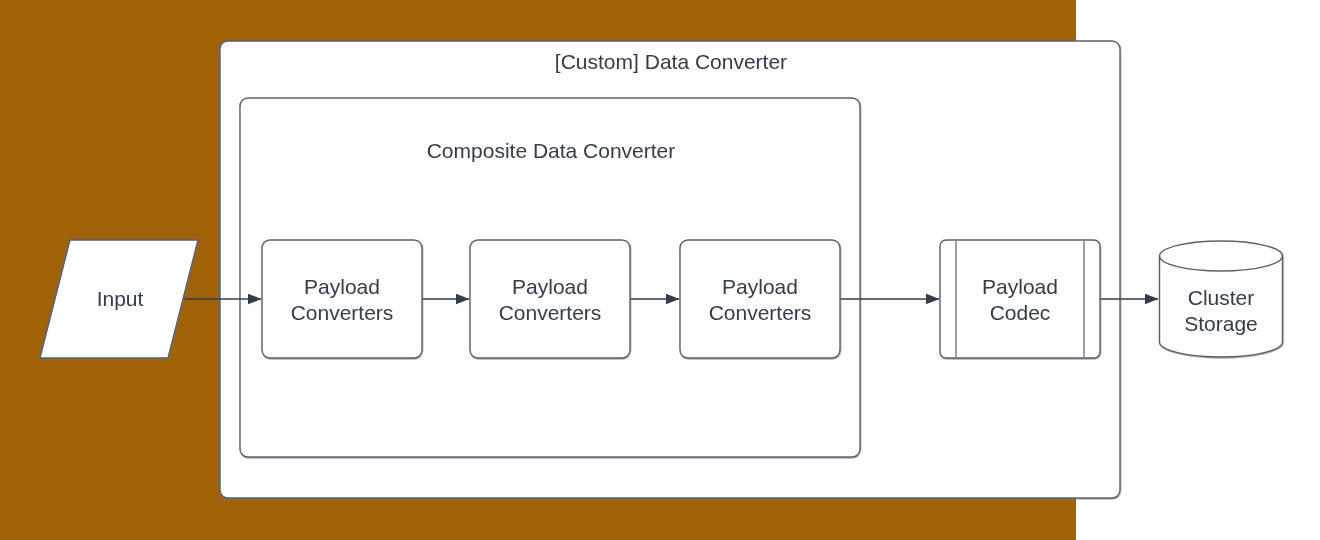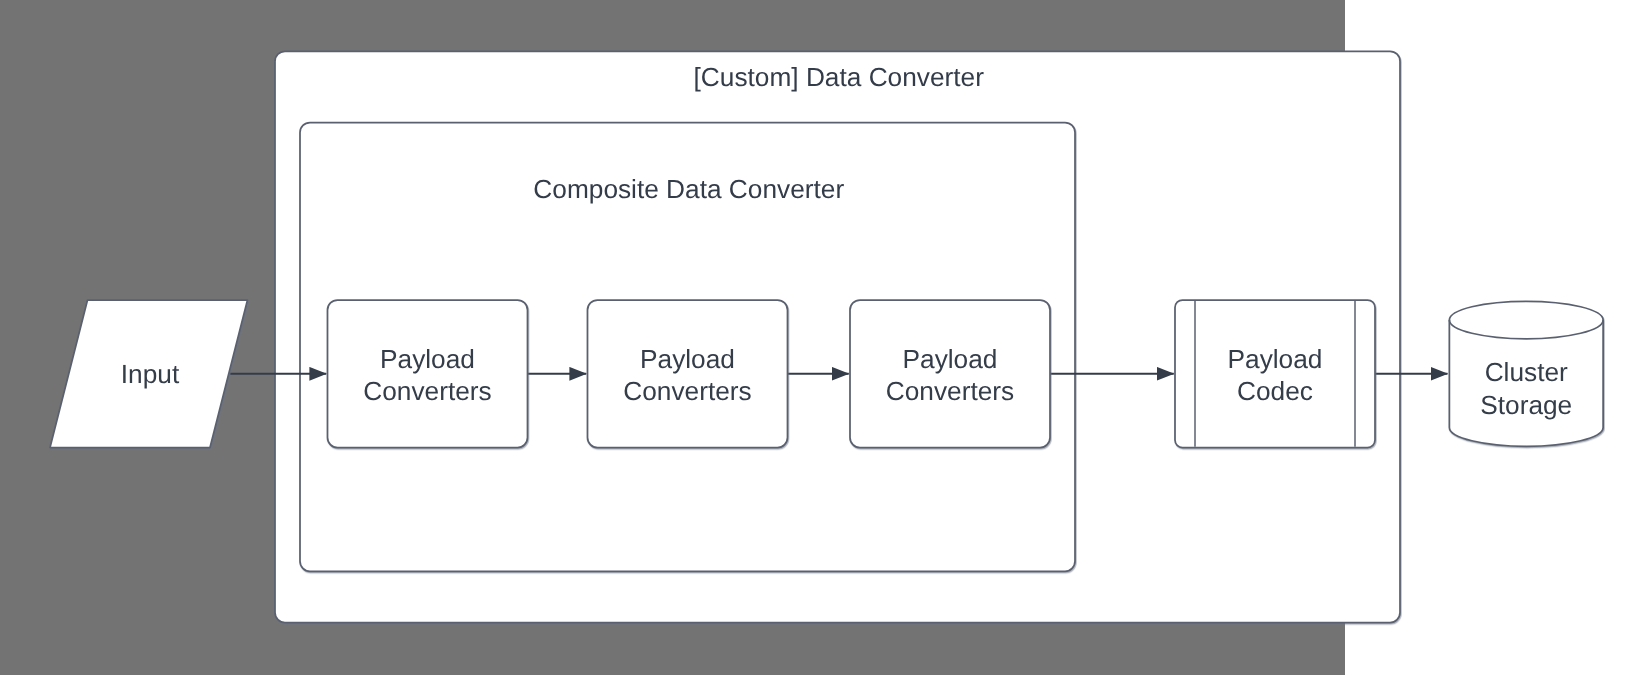--- a/index.html
+++ b/index.html
@@ -7,21 +7,21 @@
     padding: 0;
     background: #ffffff;
     width: 1320px;
     height: 540px;
     overflow: hidden;
   }
   .stage {
     position: relative;
     width: 1076px;
     height: 540px;
-    background: #737373;
+    background: #a16207;
   }
   svg text {
     font-family: "Liberation Sans", sans-serif;
     font-size: 21px;
     fill: #343c4a;
   }
   svg .container-label {
     font-size: 21px;
   }
 </style>

